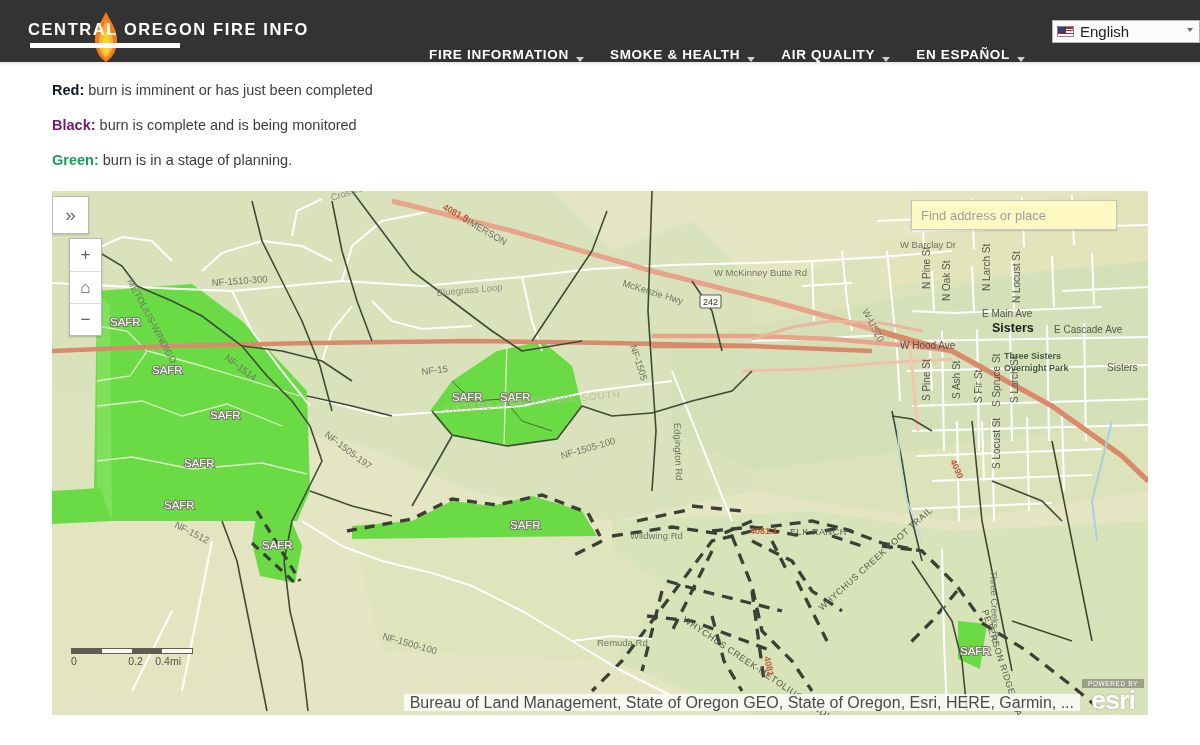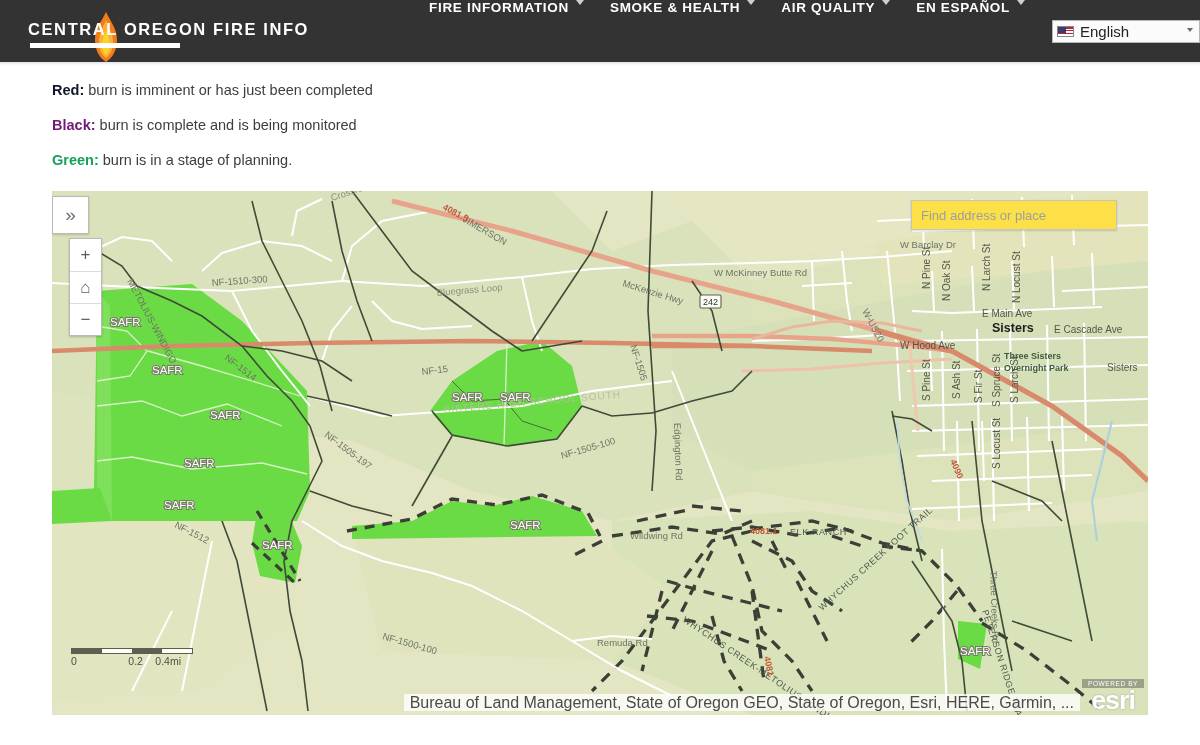--- a/index.html
+++ b/index.html
@@ -29,21 +29,21 @@
     z-index:3;
   }
   #brand-rule{
     position:absolute; left:30px; top:31px;
     width:150px; height:5px; background:#ffffff; z-index:3;
   }
   #flame{ position:absolute; left:86px; top:-2px; width:40px; height:62px; z-index:2; }
 
   #main-nav{ display:flex; align-items:center; gap:0px; margin-left:36px; }
   .nav-item{
-    display:flex; align-items:flex-start;
+    display:flex; align-items:flex-end;
     color:#ffffff;
     font-size:13.5px; font-weight:bold; letter-spacing:.7px;
     padding:0 13px;
     height:62px;
     cursor:pointer;
     white-space:nowrap;
   }
   .nav-caret{
     margin-left:7px;
     width:0;height:0;
@@ -125,21 +125,21 @@
   }
   .zoom-cell{
     height:32px; display:flex; align-items:center; justify-content:center;
     font-size:17px; color:#5c5c5c; cursor:pointer;
   }
   .zoom-cell + .zoom-cell{ border-top:1px solid #dcdcdc; }
 
   #search-box{
     position:absolute; right:31px; top:9px;
     width:206px; height:30px;
-    background:#fde047; border:1px solid #c4c4c4;
+    background:#fef9c3; border:1px solid #c4c4c4;
     display:flex; align-items:center;
     box-shadow:0 1px 2px rgba(0,0,0,.15);
     gap:42px;
   }
   #search-input{
     flex:1; border:0; outline:0;
     font-size:13px; color:#777;
     padding:0 9px;
     background:transparent;
     font-family:"Liberation Sans", sans-serif;

